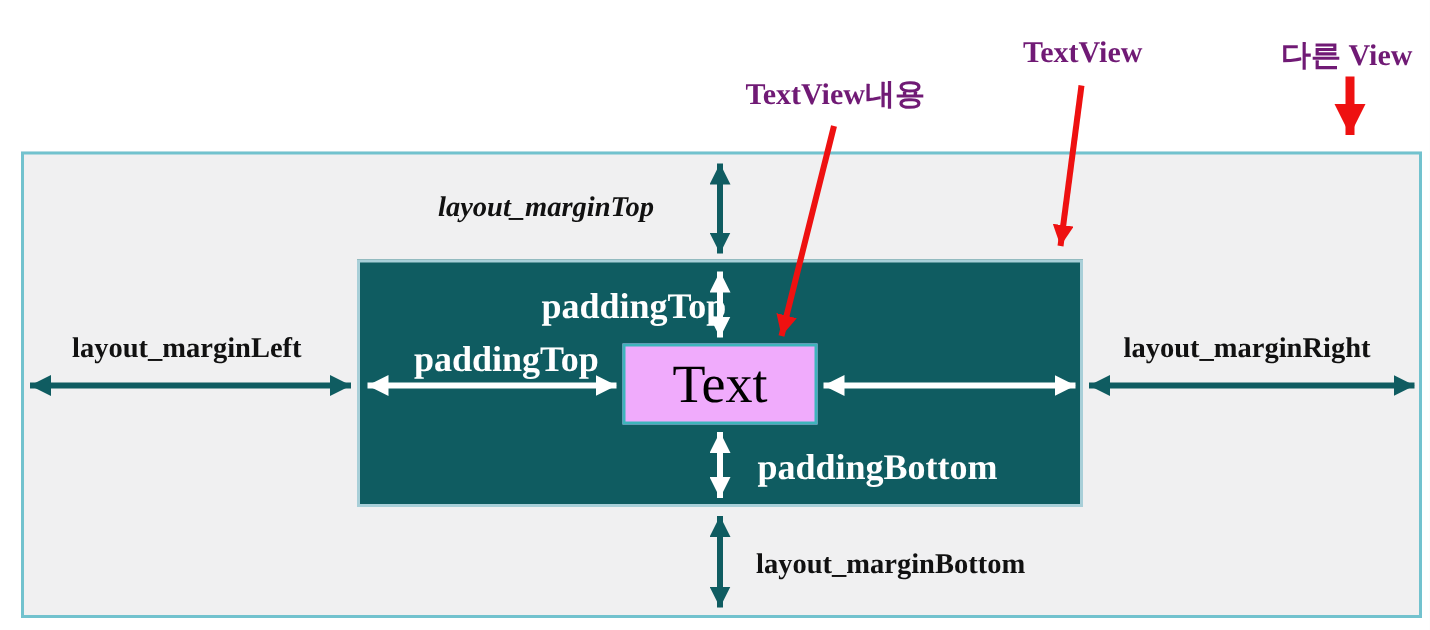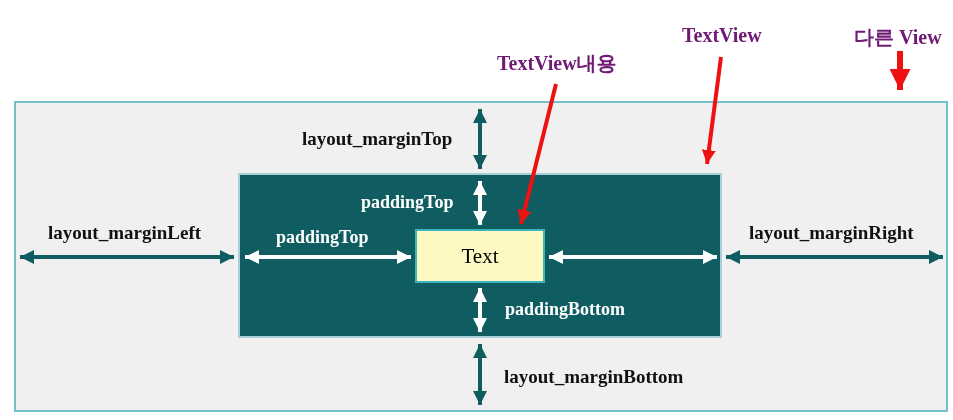--- a/index.html
+++ b/index.html
@@ -19,31 +19,31 @@
   }
   .textview-box{
     position:absolute;left:238px;top:173px;width:484px;height:165px;
     box-sizing:border-box;
     background:#0f5c61;
     border:2px solid #a8cfd8;
   }
   .text-box{
     position:absolute;left:415px;top:229px;width:130px;height:54px;
     box-sizing:border-box;
-    background:#fef9c3;
+    background:#f0abfc;
     border:2px solid #3eb4bc;
     display:flex;align-items:center;justify-content:center;
-    font-size:21px;color:#000;
+    font-size:36px;color:#000;
   }
   
   .lbl{position:absolute;white-space:nowrap;line-height:1;font-weight:bold;}
   .lbl-margin{color:#111111;font-size:19px;}
-  .lbl-padding{color:#ffffff;font-size:18px;}
+  .lbl-padding{color:#ffffff;font-size:24px;}
   .lbl-red{color:#701a75;font-size:20px;}
-  #lbl-margin-top{left:302px;top:129px;}
+  #lbl-margin-top{left:292px;top:129px;font-style:italic;}
   #lbl-margin-left{left:48px;top:223px;}
   #lbl-margin-right{left:749px;top:223px;}
   #lbl-margin-bottom{left:504px;top:367px;}
   #lbl-padding-top{left:361px;top:193px;}
   #lbl-padding-left{left:276px;top:228px;}
   #lbl-padding-right{left:569px;top:229px;}
   #lbl-padding-bottom{left:505px;top:300px;}
   #lbl-textview-content{left:497px;top:53px;}
   #lbl-textview{left:682px;top:25px;}
   #lbl-other-view{left:854px;top:15px;margin-top:12px;}

